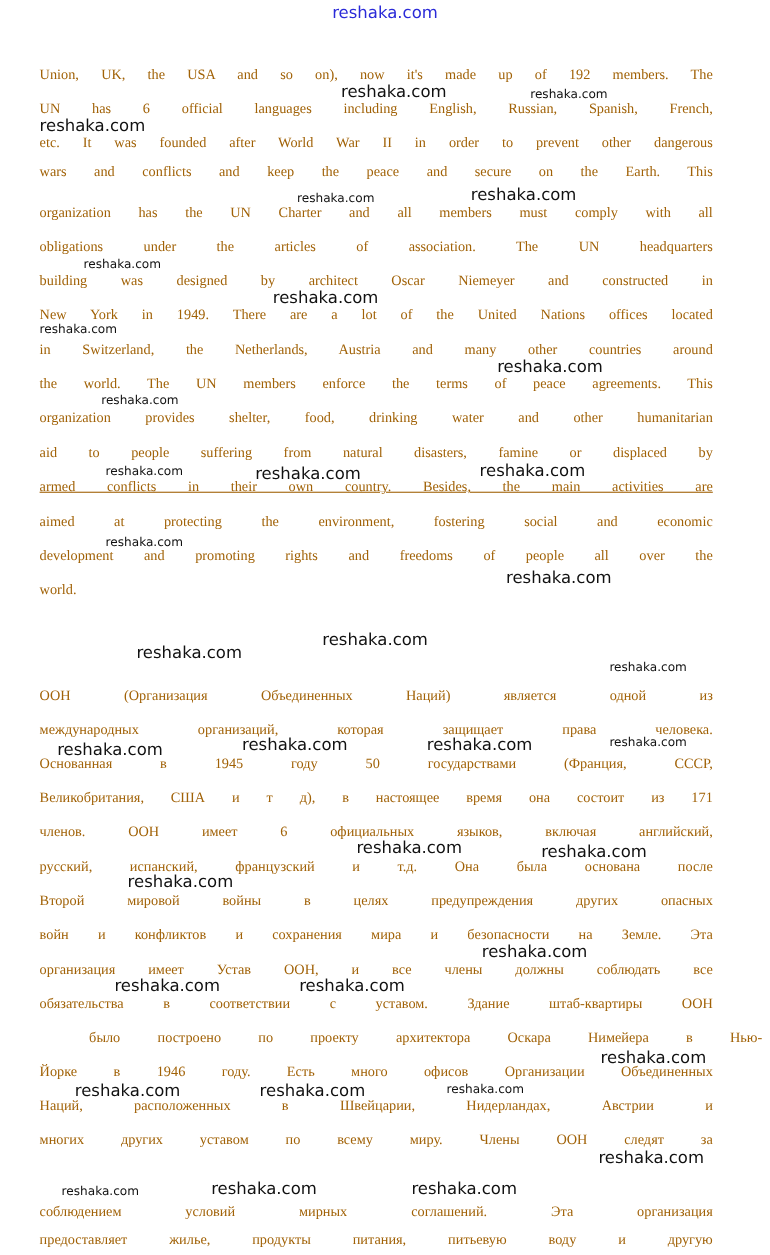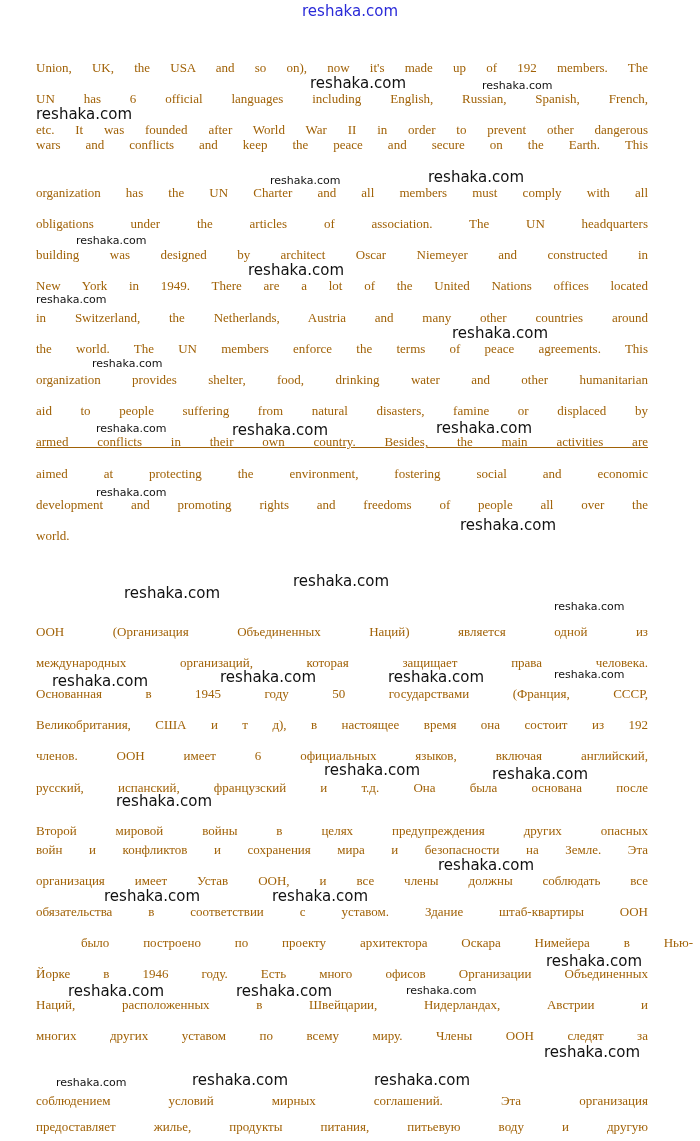--- a/index.html
+++ b/index.html
@@ -25,42 +25,42 @@
 </style>
 </head>
 <body>
 
 <div class="header-mark">reshaka.com</div>
 
 <div id="en">
     <div class="line" style="top: 56px;">Union, UK, the USA and so on), now it's made up of 192 members. The</div>
     <div class="line" style="top: 87.2px;">UN has 6 official languages including English, Russian, Spanish, French,</div>
     <div class="line" style="top: 118.4px;">etc. It was founded after World War II in order to prevent other dangerous</div>
-    <div class="line" style="top: 133px;">wars and conflicts and keep the peace and secure on the Earth. This</div>
+    <div class="line" style="top: 144px;">wars and conflicts and keep the peace and secure on the Earth. This</div>
     <div class="line" style="top: 180.8px;">organization has the UN Charter and all members must comply with all</div>
     <div class="line" style="top: 212px;">obligations under the articles of association. The UN headquarters</div>
     <div class="line" style="top: 243.2px;">building was designed by architect Oscar Niemeyer and constructed in</div>
     <div class="line" style="top: 274.4px;">New York in 1949. There are a lot of the United Nations offices located</div>
     <div class="line" style="top: 305.6px;">in Switzerland, the Netherlands, Austria and many other countries around</div>
     <div class="line" style="top: 336.8px;">the world. The UN members enforce the terms of peace agreements. This</div>
     <div class="line" style="top: 368px;">organization provides shelter, food, drinking water and other humanitarian</div>
     <div class="line" style="top: 399.2px;">aid to people suffering from natural disasters, famine or displaced by</div>
     <div class="line" style="top: 430.4px; text-decoration: underline;">armed conflicts in their own country. Besides, the main activities are</div>
     <div class="line" style="top: 461.6px;">aimed at protecting the environment, fostering social and economic</div>
     <div class="line" style="top: 492.8px;">development and promoting rights and freedoms of people all over the</div>
     <div class="line last" style="top: 524px;">world.</div>
   </div>
 <div id="ru">
     <div class="line" style="top: 620px;">ООН (Организация Объединенных Наций) является одной из</div>
     <div class="line" style="top: 651.1px;">международных организаций, которая защищает права человека.</div>
     <div class="line" style="top: 682.2px;">Основанная в 1945 году 50 государствами (Франция, СССР,</div>
-    <div class="line" style="top: 713.3px;">Великобритания, США и т д), в настоящее время она состоит из 192</div>
+    <div class="line" style="top: 713.3px;">Великобритания, США и т д), в настоящее время она состоит из 171</div>
     <div class="line" style="top: 744.4px;">членов. ООН имеет 6 официальных языков, включая английский,</div>
     <div class="line" style="top: 775.5px;">русский, испанский, французский и т.д. Она была основана после</div>
-    <div class="line" style="top: 806.6px; margin-top: 12px;">Второй мировой войны в целях предупреждения других опасных</div>
+    <div class="line" style="top: 806.6px;">Второй мировой войны в целях предупреждения других опасных</div>
     <div class="line" style="top: 837.7px;">войн и конфликтов и сохранения мира и безопасности на Земле. Эта</div>
     <div class="line" style="top: 868.8px;">организация имеет Устав ООН, и все члены должны соблюдать все</div>
     <div class="line" style="top: 899.9px;">обязательства в соответствии с уставом. Здание штаб-квартиры ООН</div>
     <div class="line" style="top: 931px; margin-left: 45px;">было построено по проекту архитектора Оскара Нимейера в Нью-</div>
     <div class="line" style="top: 962.1px;">Йорке в 1946 году. Есть много офисов Организации Объединенных</div>
     <div class="line" style="top: 993.2px;">Наций, расположенных в Швейцарии, Нидерландах, Австрии и</div>
     <div class="line" style="top: 1024.3px;">многих других уставом по всему миру. Члены ООН следят за</div>
     <div class="line" style="top: 1055.4px; margin-top: 34px;">соблюдением условий мирных соглашений. Эта организация</div>
     <div class="line" style="top: 1086.5px; margin-top: 28px;">предоставляет жилье, продукты питания, питьевую воду и другую</div>
   </div>

